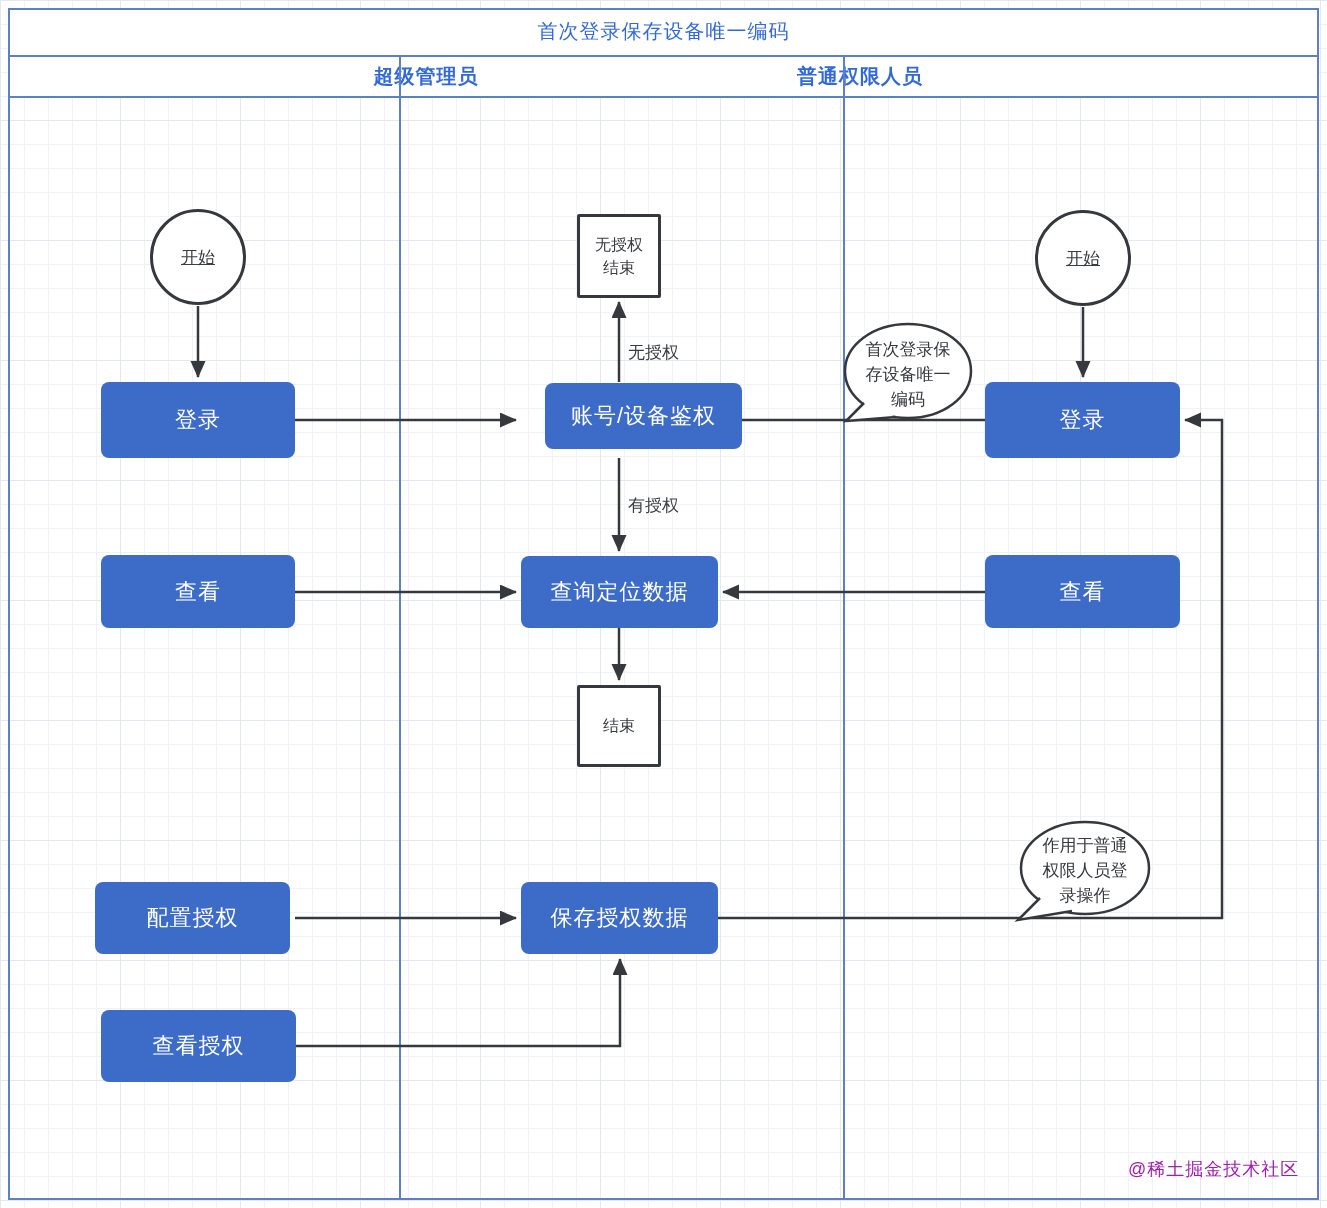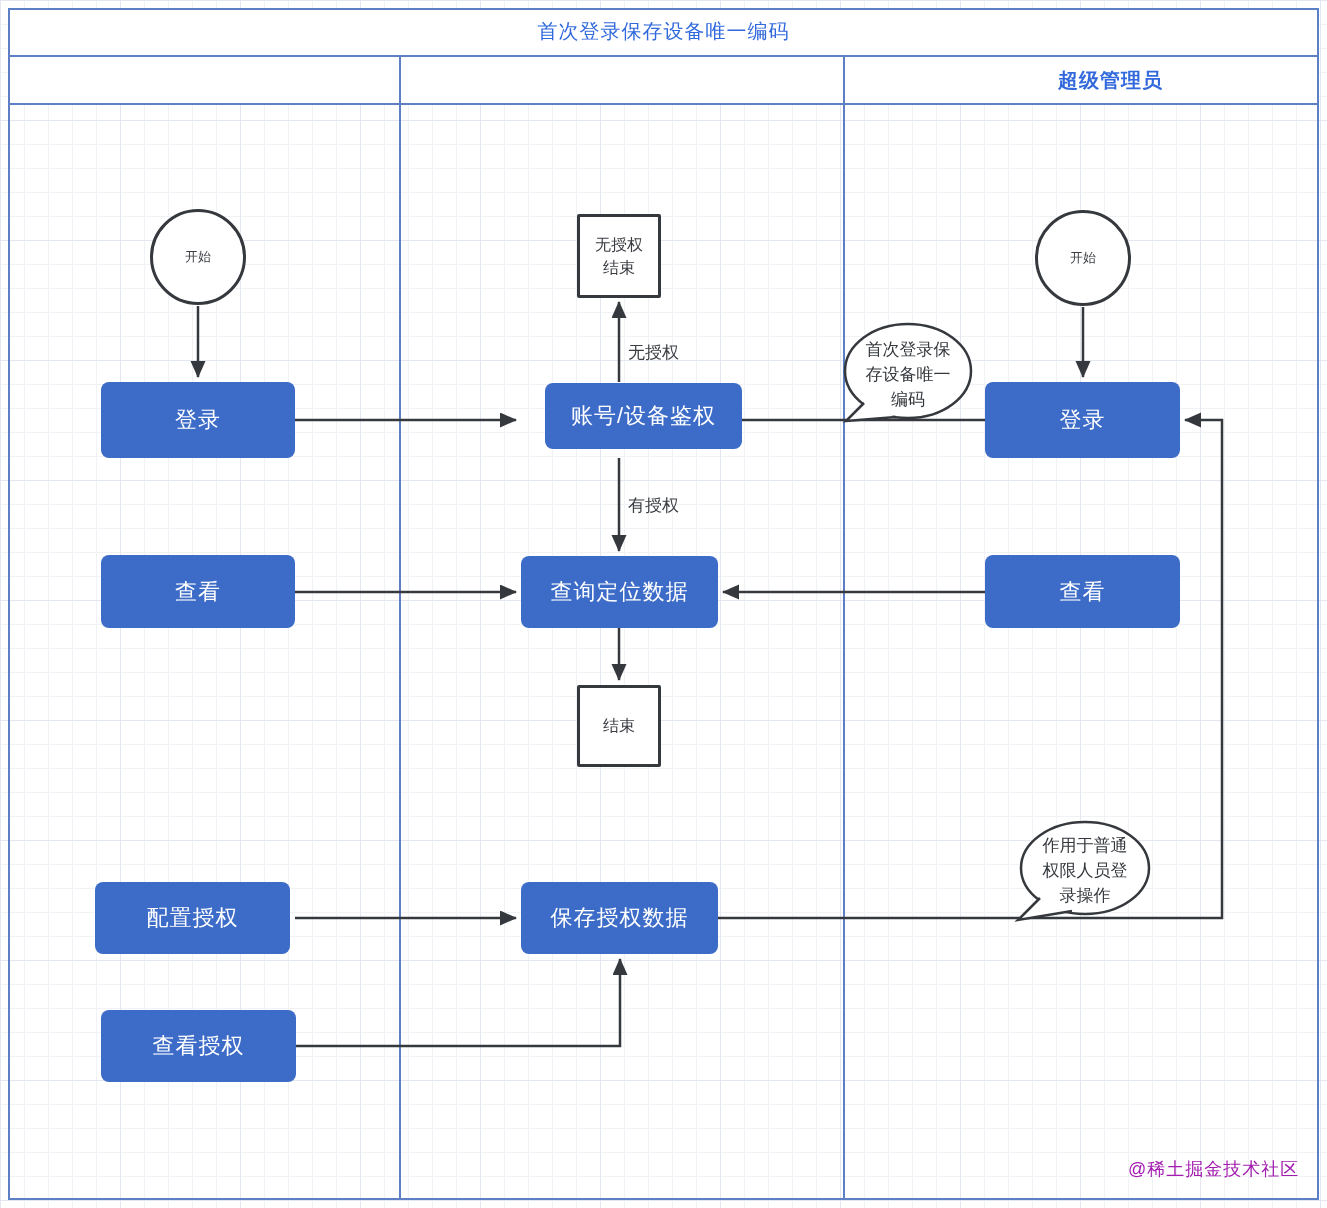--- a/index.html
+++ b/index.html
@@ -10,45 +10,46 @@
     background-image:
       linear-gradient(#e3e7ef 1px, transparent 1px),
       linear-gradient(90deg, #e3e7ef 1px, transparent 1px),
       linear-gradient(#f0f2f6 1px, transparent 1px),
       linear-gradient(90deg, #f0f2f6 1px, transparent 1px);
     background-size:120px 120px,120px 120px,24px 24px,24px 24px;
   }
   .band{position:absolute;background:#fff;display:flex;align-items:center;justify-content:center;box-sizing:border-box;}
   .title-band{left:8px;top:8px;width:1311px;height:49px;border-bottom:2px solid #5D80C5;}
   .title-text{color:#3169DC;font-size:20px;font-weight:500;letter-spacing:1px;}
-  .header-band{left:8px;top:57px;width:1311px;height:48px;border-bottom:2px solid #5D80C5;display:flex;align-items:stretch;justify-content:flex-end;padding:12px;}
+  .header-band{left:8px;top:57px;width:1311px;height:41px;border-bottom:2px solid #5D80C5;display:flex;align-items:stretch;justify-content:center;padding:12px;}
   .header-cell{display:flex;align-items:center;justify-content:center;color:#3169DC;font-size:20px;font-weight:600;letter-spacing:1px;box-sizing:border-box;}
   .hc1{width:393px;} .hc2{width:443px;} .hc3{width:475px;}
   .divider{position:absolute;width:2px;background:#5D80C5;top:57px;height:1143px;}
   .div1{left:399px;} .div2{left:843px;}
   .frame{position:absolute;left:8px;top:8px;width:1311px;height:1192px;border:2px solid #5D80C5;box-sizing:border-box;pointer-events:none;}
   svg.edges{position:absolute;left:0;top:0;pointer-events:none;}
   .node{position:absolute;display:flex;align-items:center;justify-content:center;box-sizing:border-box;text-align:center;}
   .process{background:#3D6CC8;color:#fff;font-size:22px;letter-spacing:1px;border-radius:8px;}
   .terminal{background:#fff;border:3px solid #35383D;color:#3A3D42;font-size:16px;}
-  .circle{border-radius:50%;font-size:13px;}
+  .circle{border-radius:50%;font-size:17px;text-decoration:underline;}
   .square{border-radius:2px;}
   .preline{white-space:pre-line;line-height:23px;}
   .edge-label{position:absolute;color:#3A3D42;font-size:17px;white-space:nowrap;}
   .bubble-text{position:absolute;width:94px;text-align:center;color:#35383D;font-size:17px;line-height:25px;}
   .watermark{position:absolute;left:1128px;top:1157px;color:#a21caf;font-size:18px;letter-spacing:1px;}
 </style>
 </head>
 <body>
 
 <div class="band title-band">
   <span class="title-text">首次登录保存设备唯一编码</span>
 </div>
 <div class="band header-band">
   <div class="header-cell hc1">超级管理员</div>
+  <div class="header-cell hc3">普通权限人员</div>
 </div>
 <div class="divider div1"></div>
 <div class="divider div2"></div>
 <div class="frame"></div>
 
 <svg class="edges" width="1327" height="1208" viewBox="0 0 1327 1208">
   <defs>
     <marker id="arrow" markerUnits="userSpaceOnUse" markerWidth="18" markerHeight="16" refX="16" refY="7.5" orient="auto">
       <path d="M0 0 L17 7.5 L0 15 Z" fill="#35383D"></path>
     </marker>

